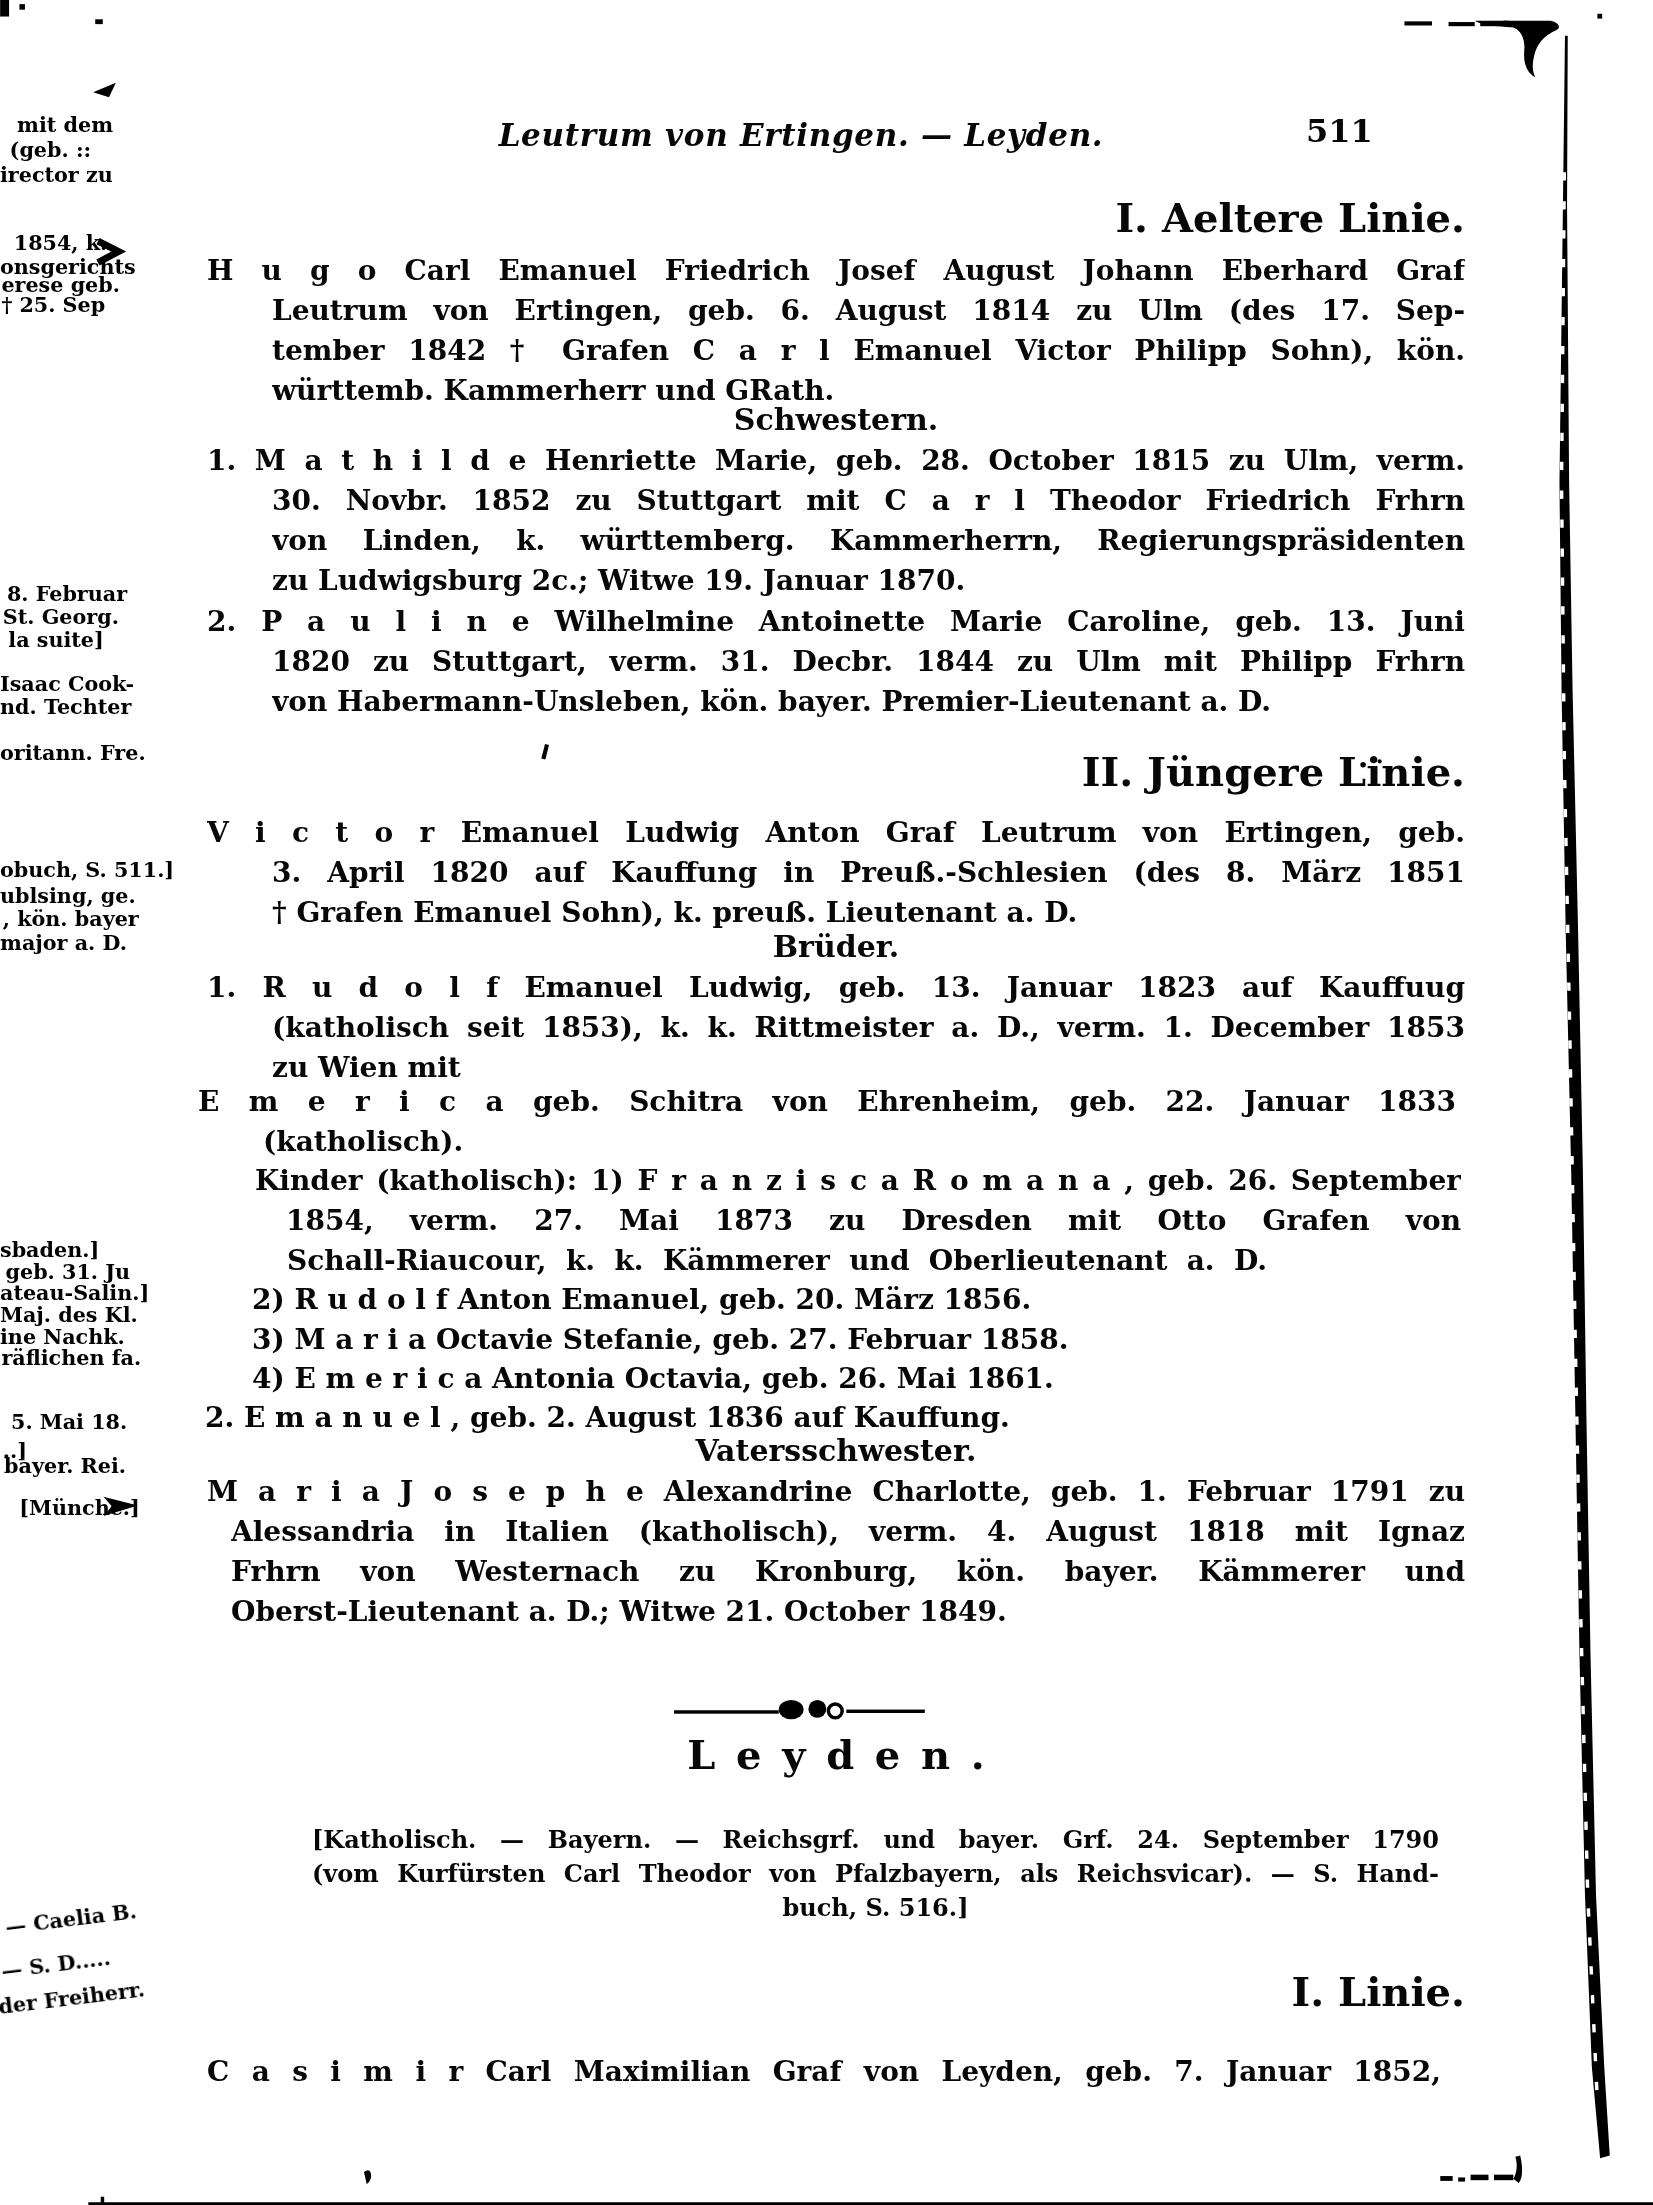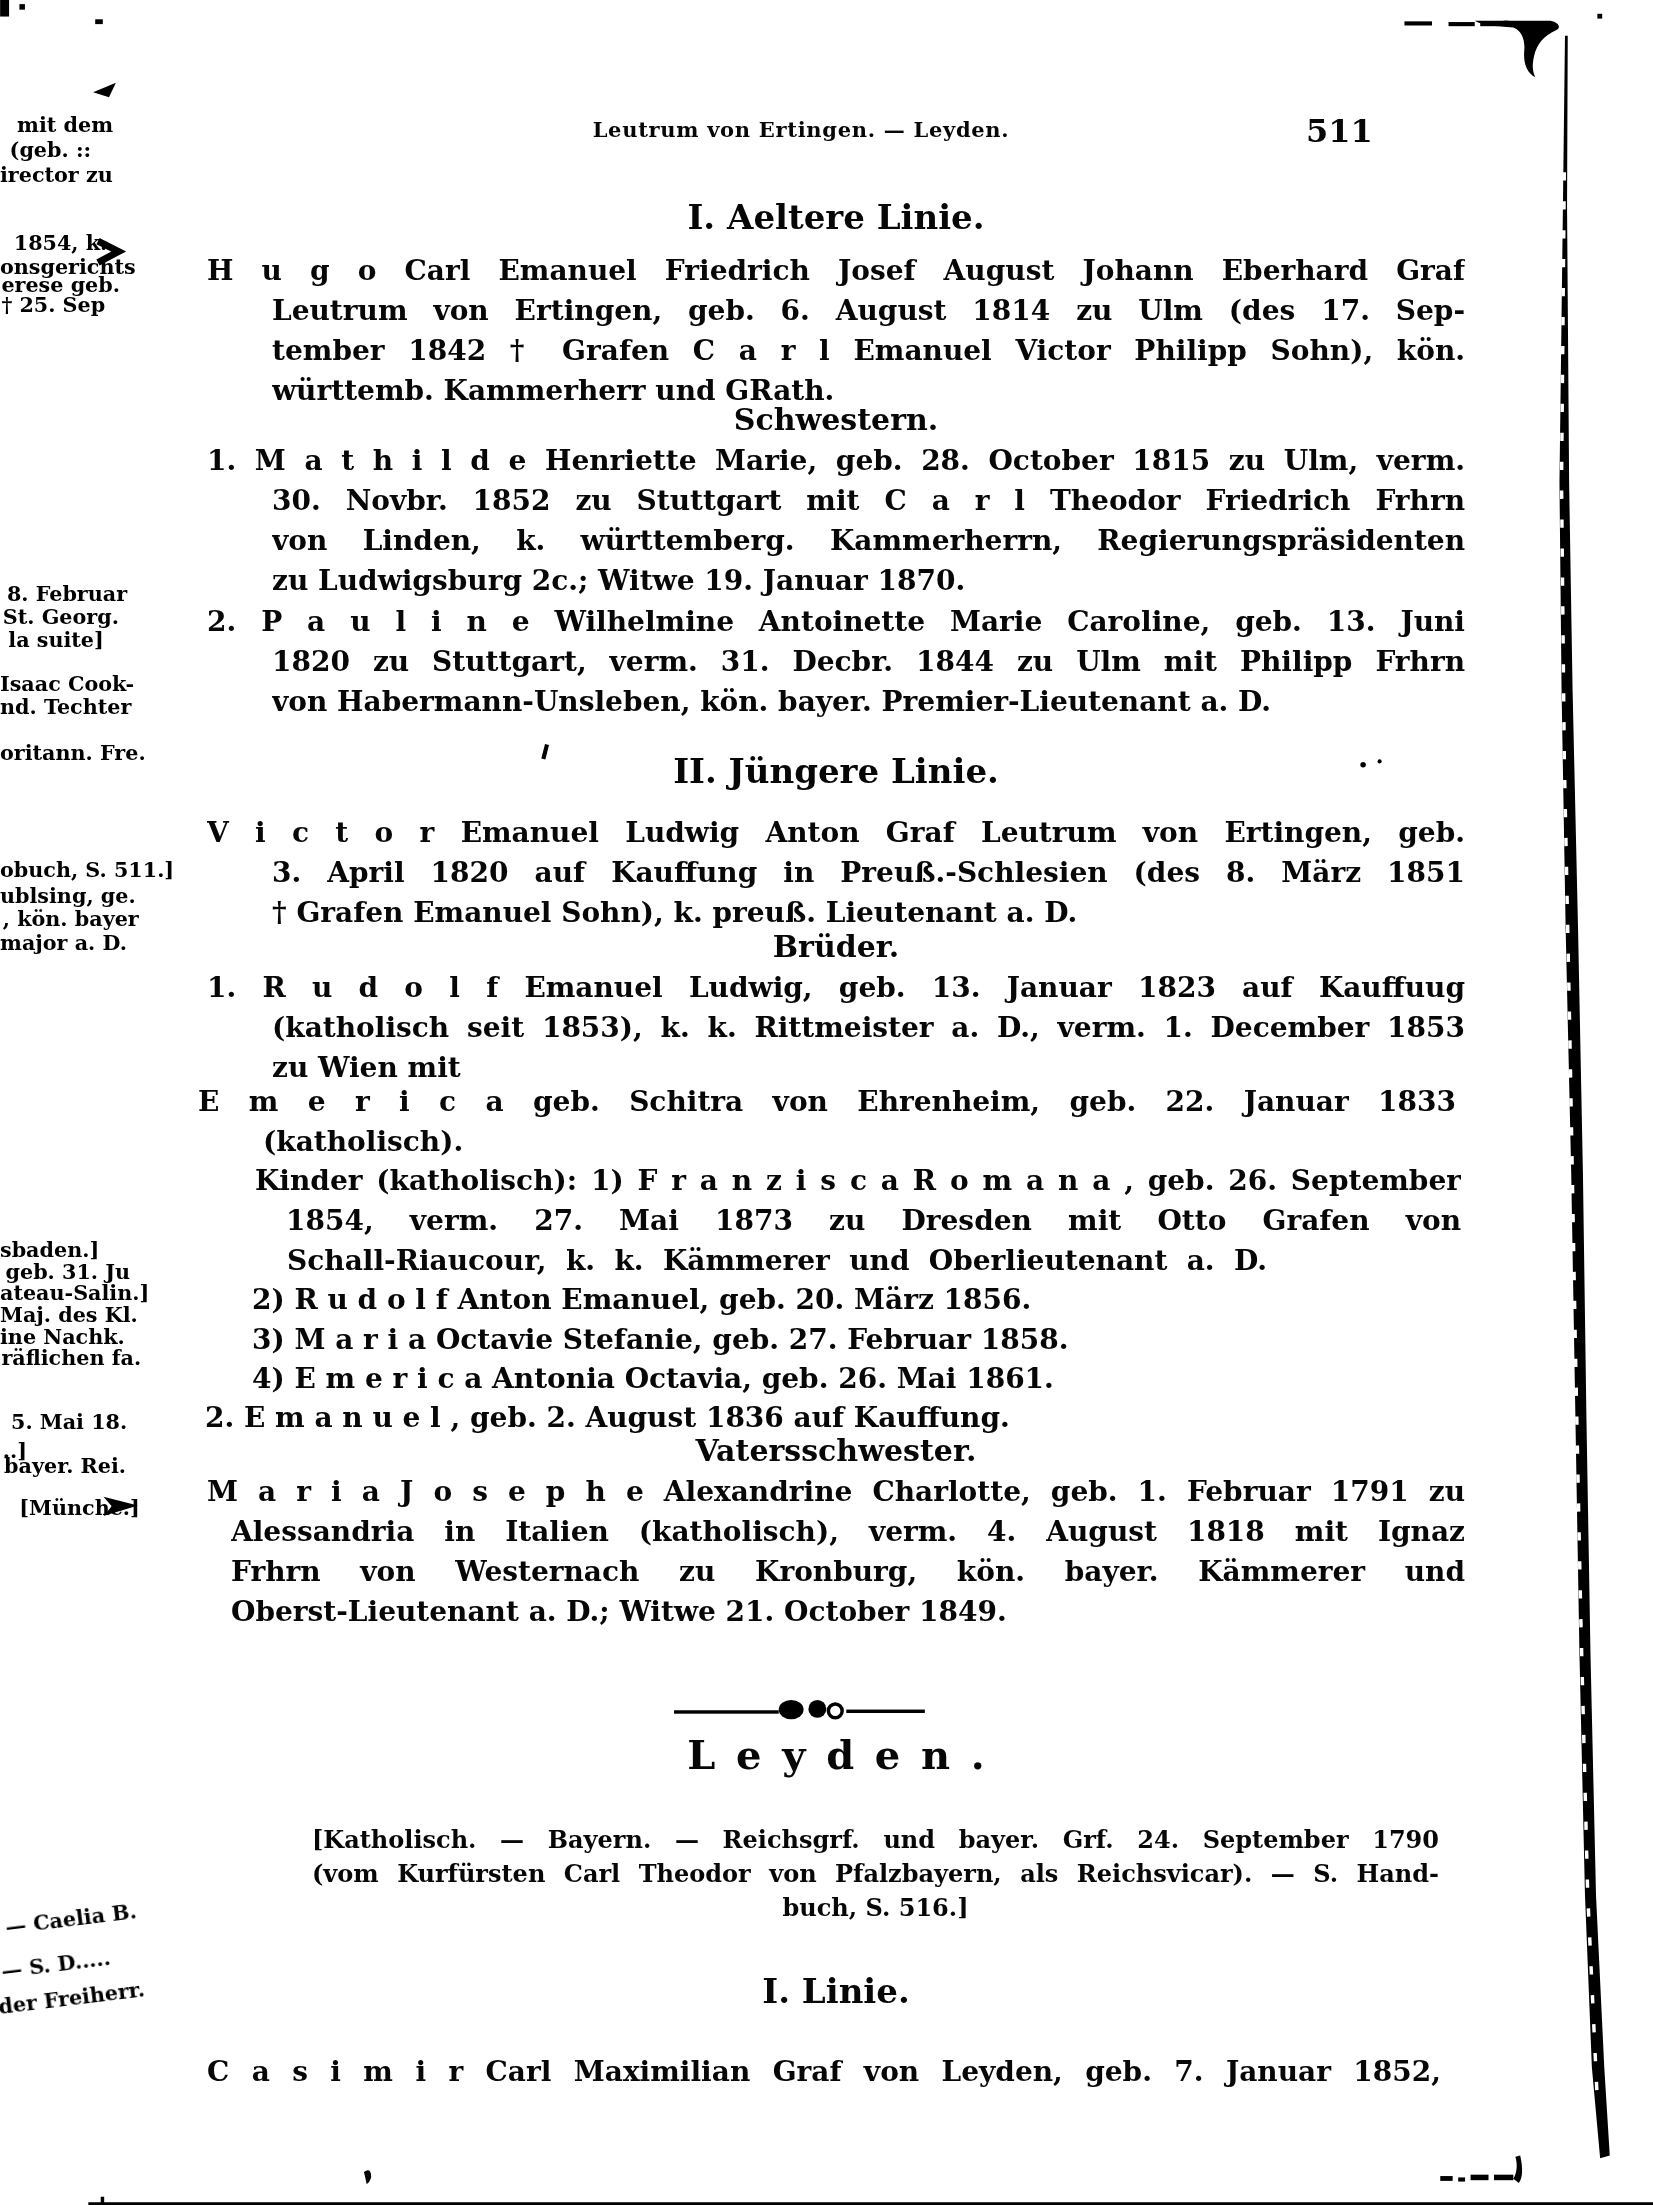--- a/index.html
+++ b/index.html
@@ -8,26 +8,26 @@
   .abs{position:absolute;}
   .colblk{position:absolute;left:207px;width:1258px;}
   .ln{line-height:40px;height:40px;overflow:hidden;}
   .jl{text-align:justify;text-align-last:justify;}
   .ind{margin-left:65px;}
   .ind60{margin-left:24px;}
   .ind45{margin-left:31px;}
   .ind30{margin-left:32px;}
   .ws{word-spacing:9.6px;}
   .ctr{text-align:center;}
-  .h1{font-size:34px;line-height:41px;}
+  .h1{font-size:40px;line-height:41px;text-align:right;}
   .sub{font-size:30px;line-height:36px;}
   .body-txt{font-size:28px;}
   .small-txt{font-size:24px;margin-left:40px;}
   .sln{line-height:34px;height:34px;overflow:hidden;}
-  .running{font-size:21px;letter-spacing:0.7px;}
+  .running{font-size:31px;letter-spacing:0.7px;font-style:italic;}
   .pagenum{font-size:32px;}
   .bigtitle{font-size:40px;letter-spacing:20.7px;text-indent:20.7px;}
   .frag{position:absolute;font-size:20.7px;line-height:23.4px;color:#000;white-space:nowrap;
         filter:blur(0.3px);}
   .tilt{transform:rotate(-7deg);transform-origin:left bottom;}
   svg{position:absolute;left:0;top:0;}
 </style>
 </head>
 <body>
 

